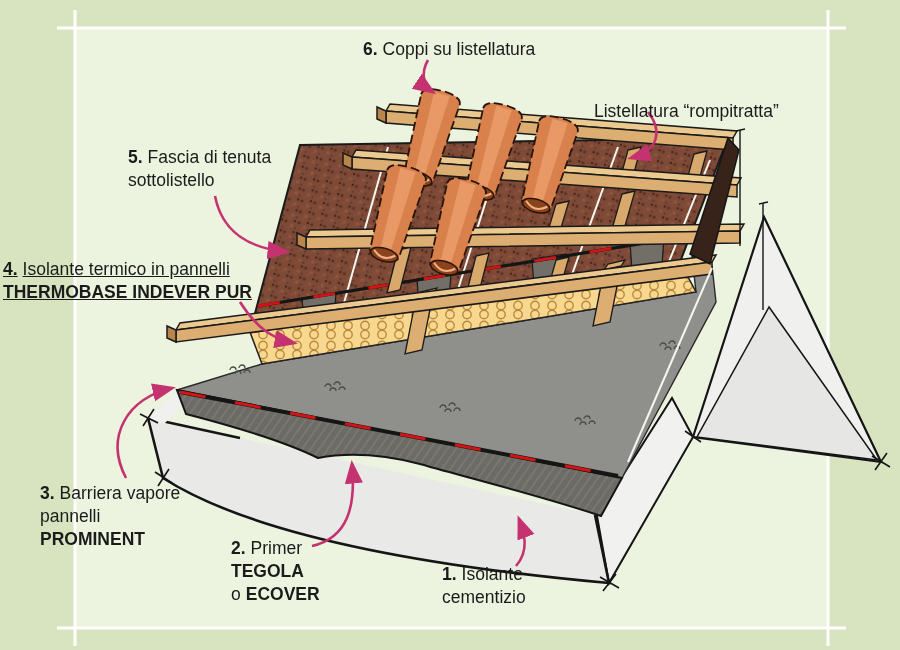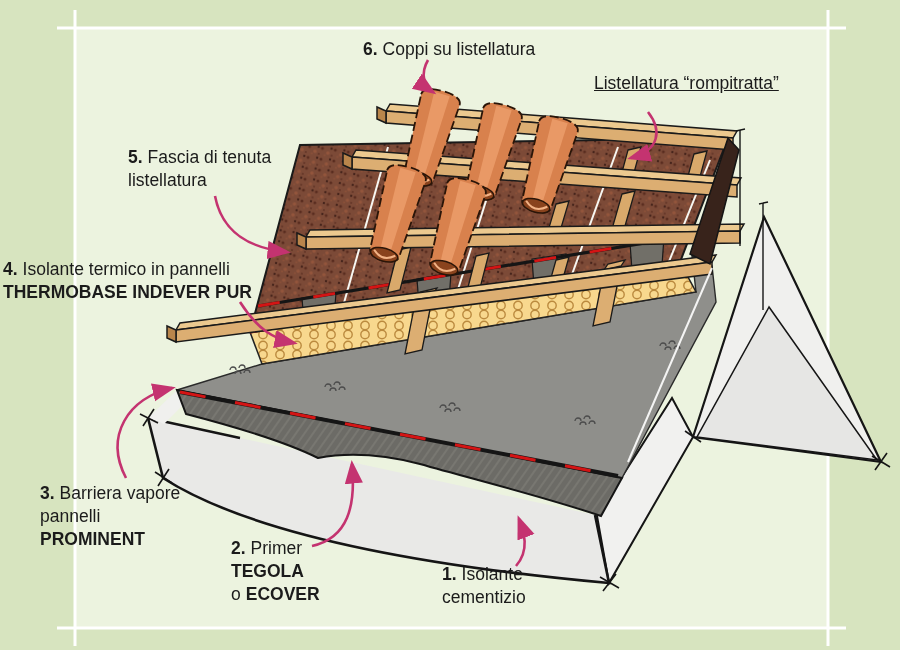--- a/index.html
+++ b/index.html
@@ -198,30 +198,30 @@
     <path d="M126,478 C104,436 128,398 172,388" marker-end="url(#ah)"></path>
     <path d="M312,546 C348,538 356,506 352,464" marker-end="url(#ah)"></path>
     <path d="M516,566 C530,550 524,532 519,519" marker-end="url(#ah)"></path>
   </g>
 </svg>
 
   <div class="callout" style="left:363px;top:38px;">
     <span class="num">6.</span><span>Coppi su listellatura</span>
   </div>
 
-  <div class="callout" style="left:594px;top:72px;text-decoration:underline;">
+  <div class="callout" style="left:594px;top:100px;">
     <span>Listellatura “rompitratta”</span>
   </div>
 
   <div class="callout" style="left:128px;top:146px;">
     <div><span class="num">5.</span><span>Fascia di tenuta</span></div>
-    <div>listellatura</div>
-  </div>
-
-  <div class="callout" style="left:3px;top:258px;">
+    <div>sottolistello</div>
+  </div>
+
+  <div class="callout" style="left:3px;top:258px;text-decoration:underline;">
     <div><span class="num">4.</span><span>Isolante termico in pannelli</span></div>
     <div class="bold">THERMOBASE INDEVER PUR</div>
   </div>
 
   <div class="callout" style="left:40px;top:482px;">
     <div><span class="num">3.</span><span>Barriera vapore</span></div>
     <div>pannelli</div>
     <div class="bold">PROMINENT</div>
   </div>
 

